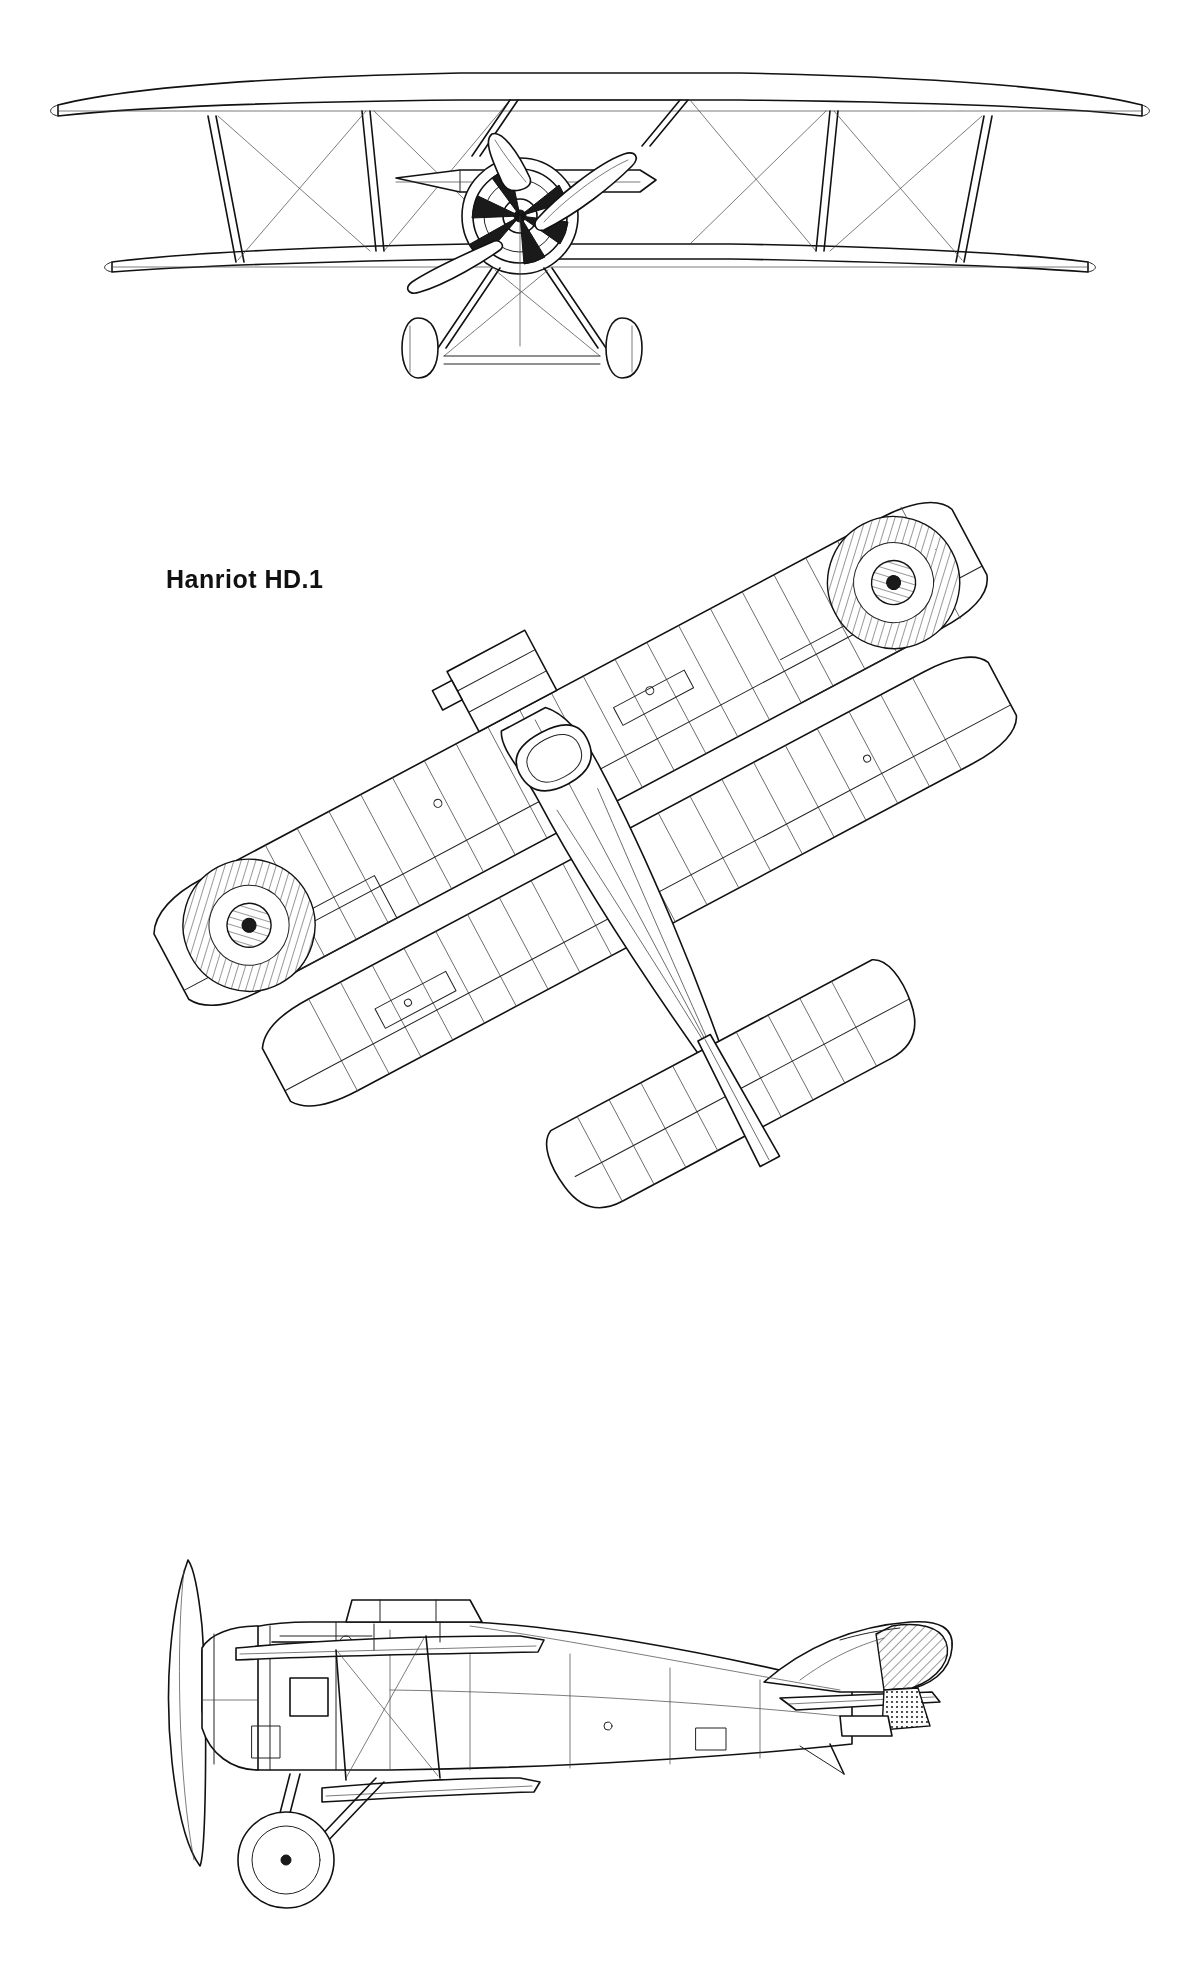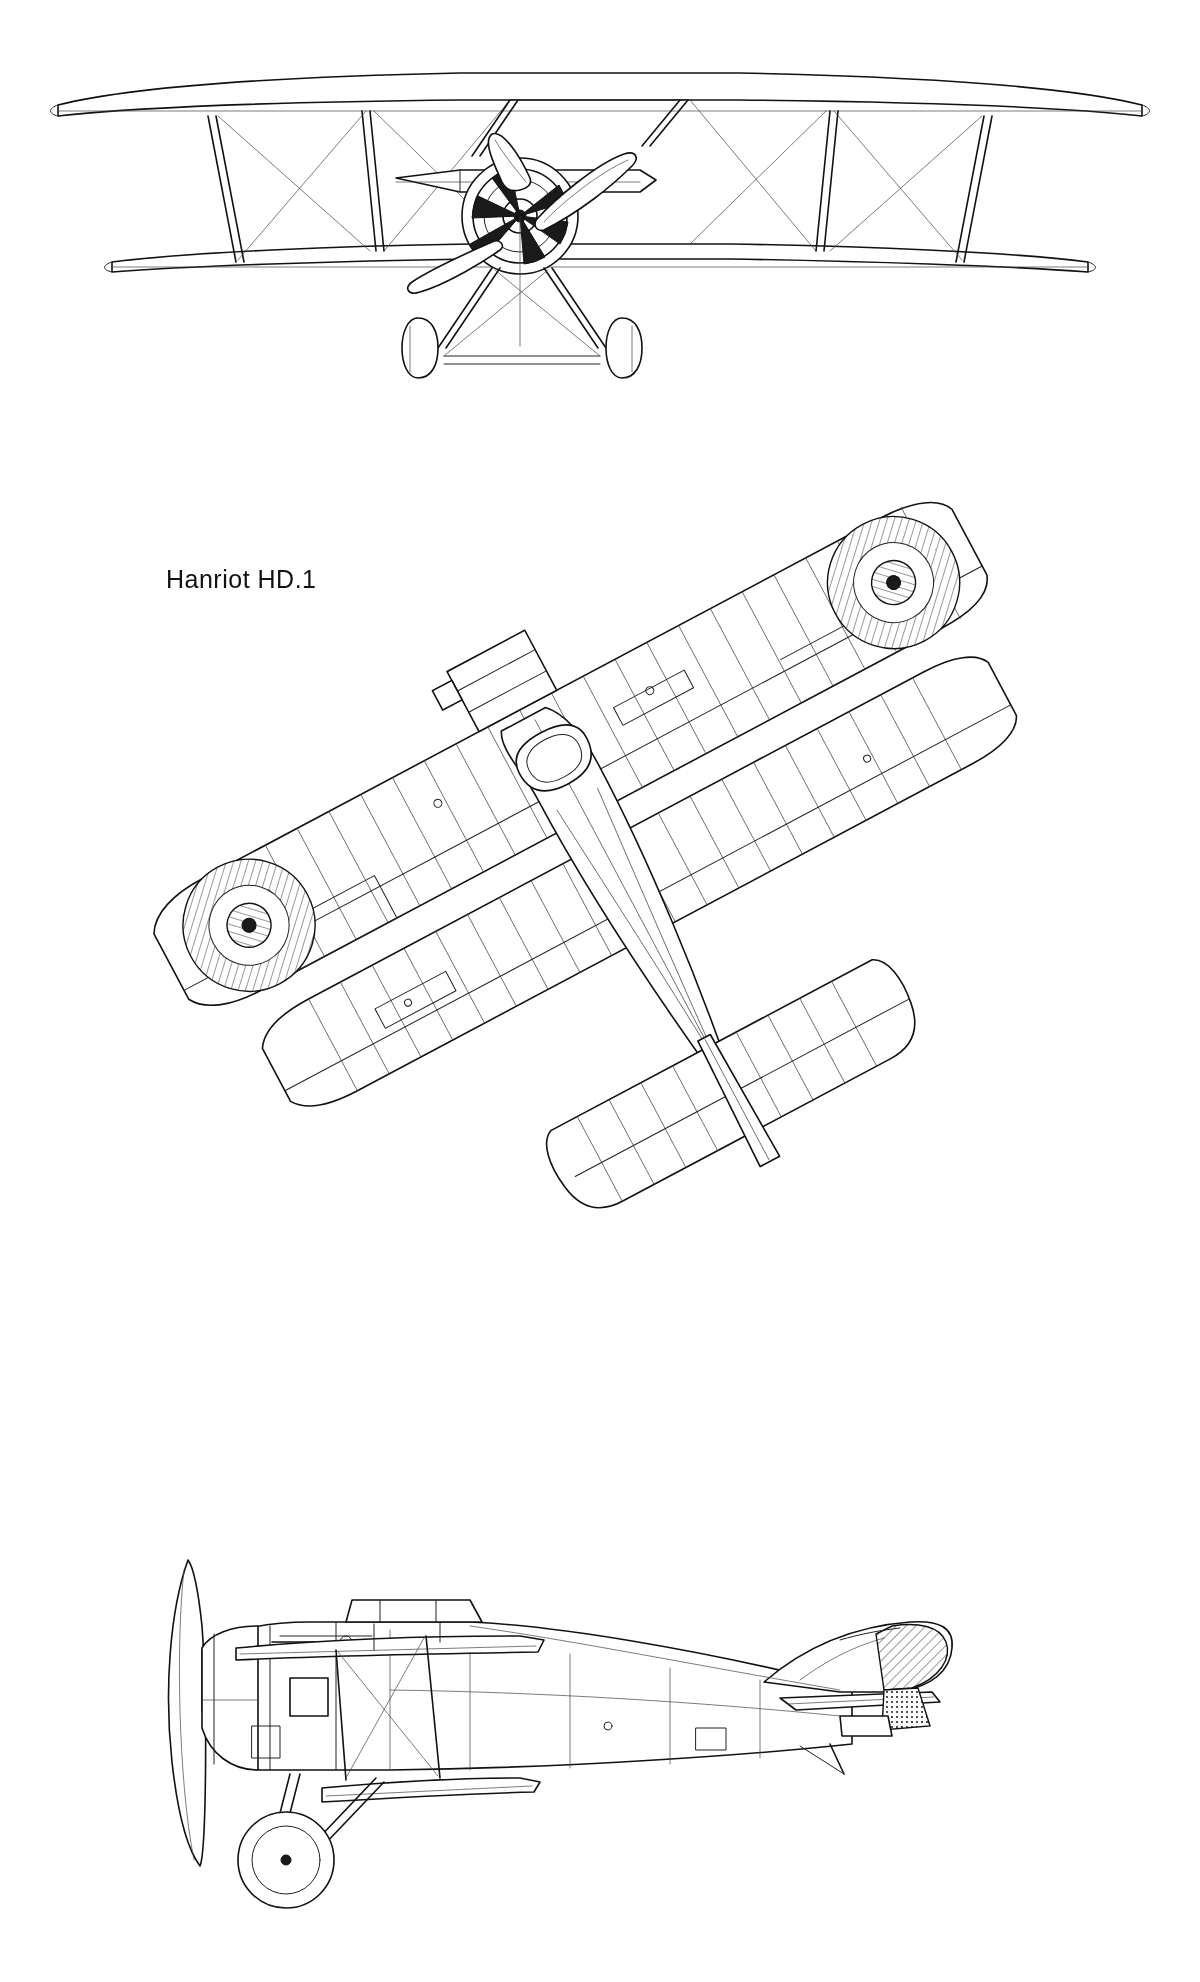--- a/index.html
+++ b/index.html
@@ -24,21 +24,21 @@
     position: absolute;
   }
   .view svg {
     display: block;
   }
   #title-label {
     position: absolute;
     left: 166px;
     top: 565px;
     font-size: 25px;
-    font-weight: normal;
+    font-weight: bold;
     letter-spacing: 0.5px;
     color: #111111;
     white-space: nowrap;
   }
   
   .ln {
     fill: none;
     stroke: #111111;
     stroke-width: 1.6;
     stroke-linejoin: round;

